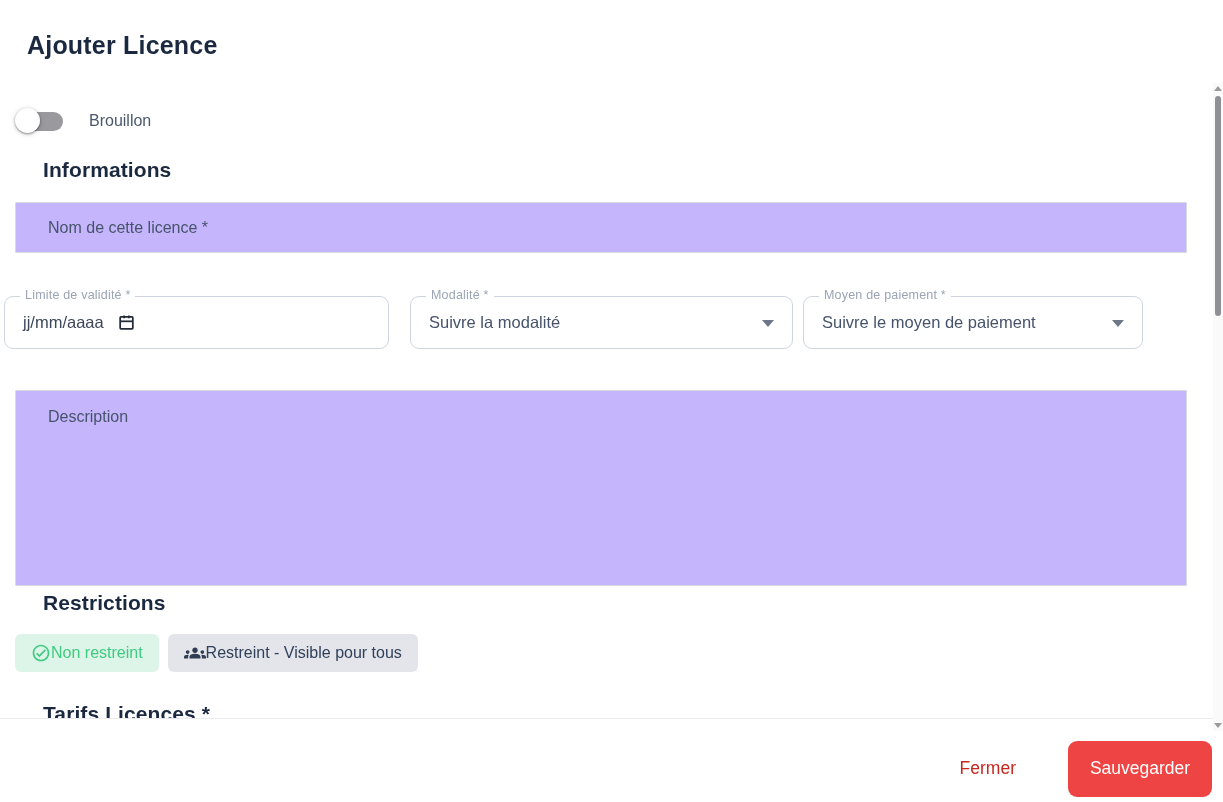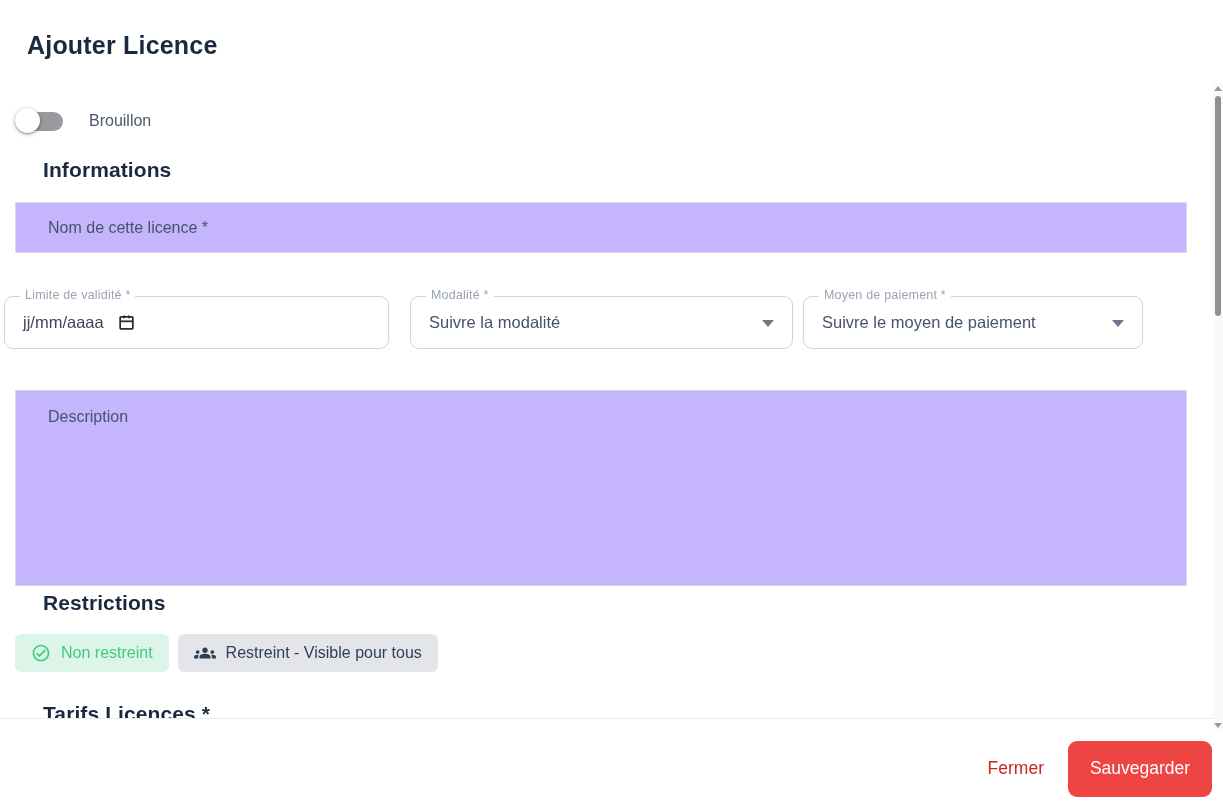--- a/index.html
+++ b/index.html
@@ -69,33 +69,33 @@
   .dropdown-arrow {
     position:absolute; right:18px; top:50%; margin-top:-3px;
     width:0; height:0;
     border-left:6px solid transparent; border-right:6px solid transparent;
     border-top:7px solid #6e7788;
   }
 
   
   .chips { position:absolute; left:15px; top:634px; display:flex; gap:9px; }
   .chip {
-    height:38px; display:inline-flex; align-items:center; gap:10px;
+    height:38px; display:inline-flex; align-items:center; gap:0;
     padding:0 16px; border-radius:6px; font-size:16px; cursor:pointer; white-space:nowrap;
   }
   .chip-selected { background:#ddf5e8; color:#3ecb81; }
   .chip-default  { background:#e3e5ea; color:#31405a; }
   .chip svg { flex:0 0 auto; }
 
   
   .footer {
     position:absolute; left:0; right:0; bottom:0; height:84px;
     background:#fff; border-top:1px solid #e9ebef;
     display:flex; align-items:center; justify-content:flex-end;
-    gap:14px; padding:16px 11px 0 0;
+    gap:42px; padding:16px 11px 0 0;
   }
   .btn-text {
     background:none; border:none; color:#c6281e; font-size:17.5px;
     font-family:"Liberation Sans", sans-serif; cursor:pointer; padding:8px 10px;
   }
   .btn-primary {
     background:#ef4444; border:none; color:#fff; font-size:17.5px;
     font-family:"Liberation Sans", sans-serif; cursor:pointer;
     width:144px; height:56px; border-radius:9px;
   }

